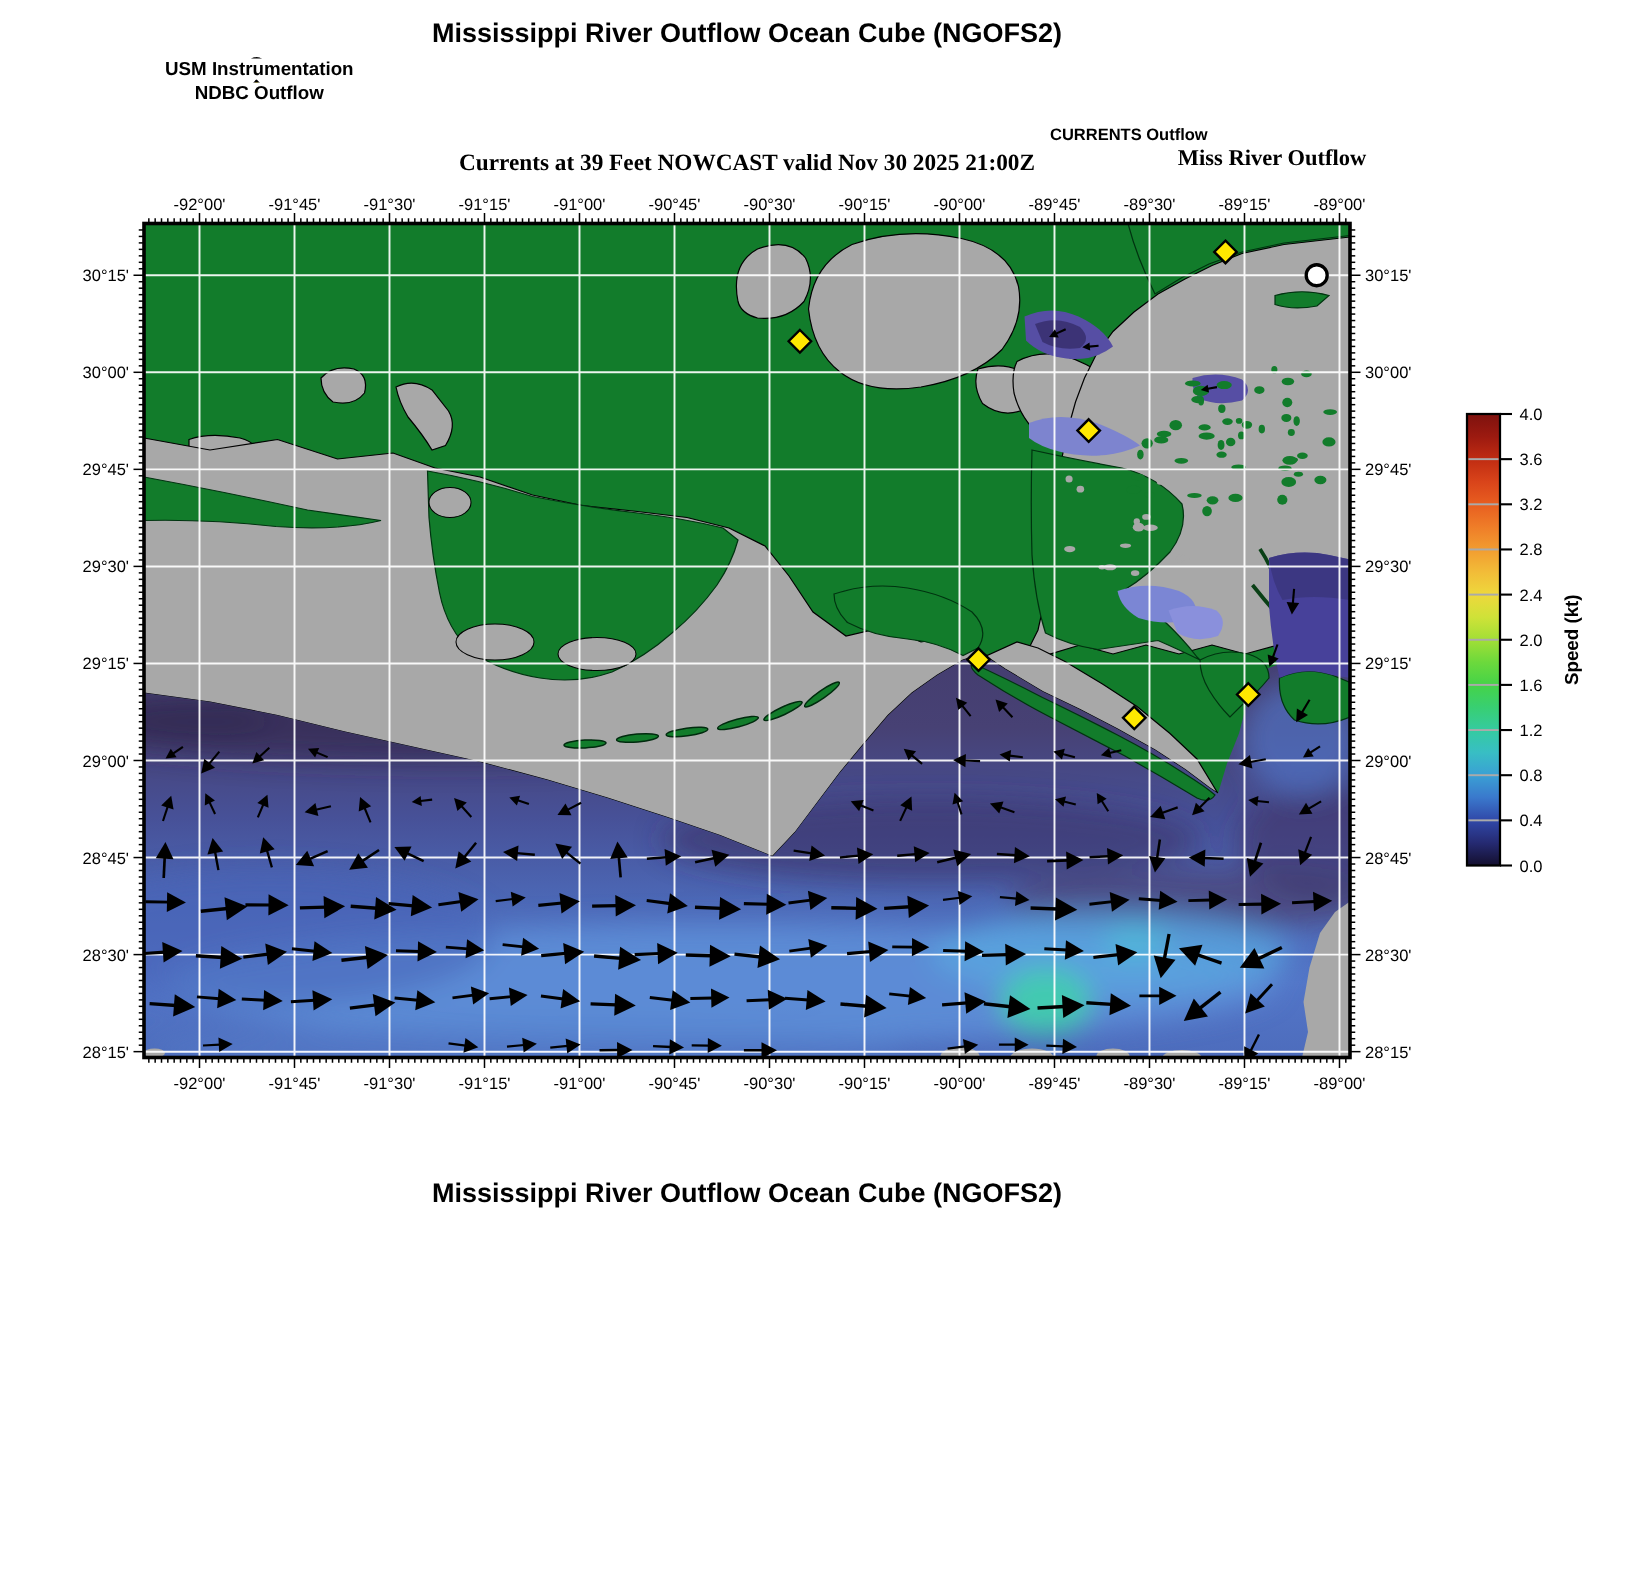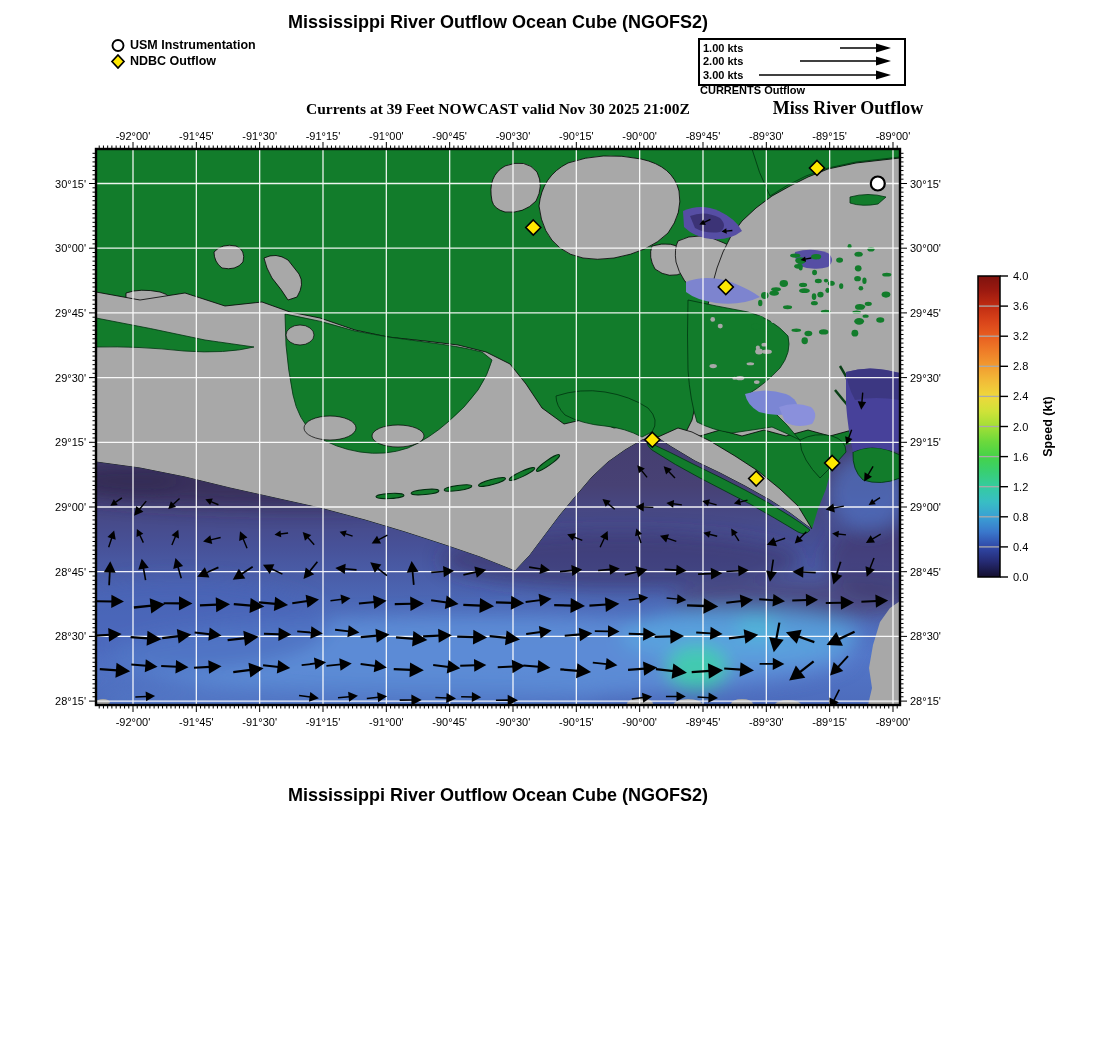--- a/index.html
+++ b/index.html
@@ -3,29 +3,29 @@
 <meta charset="utf-8">
 <style>
   html,body{margin:0;padding:0;background:#fff;}
   .page{position:relative;width:1100px;height:1050px;background:#fff;overflow:hidden;
         font-family:"Liberation Sans",sans-serif;color:#000;}
   .title{position:absolute;left:0;width:996px;text-align:center;font-weight:bold;
          font-size:18px;letter-spacing:0px;}
   .title.top{top:12px;}
   .title.bottom{top:785px;}
   .legend{position:absolute;left:110px;top:37px;}
-  .lrow{display:flex;align-items:center;height:16px;font-size:12.5px;font-weight:bold;}
+  .lrow{display:flex;align-items:center;height:16px;font-size:12.5px;font-weight:bold;flex-direction:column;}
   .lrow svg{margin-right:3px;}
   .vbox{position:absolute;left:698px;top:38px;width:198px;height:42px;border:2.5px solid #000;
         padding:1px 3px;box-sizing:content-box;background:#fff;}
   .vrow{display:flex;align-items:center;height:13.5px;font-size:11px;font-weight:bold;}
   .vrow .vlab{width:54px;white-space:nowrap;}
   .vcap{position:absolute;left:700px;top:84px;font-size:11px;font-weight:bold;}
   .mrlabel{position:absolute;left:768px;top:98px;width:160px;text-align:center;
-           font-family:"Liberation Serif",serif;font-weight:bold;font-size:18px;}
+           font-family:"Liberation Serif",serif;font-weight:bold;font-size:15px;}
   .subtitle{position:absolute;left:98px;top:100px;width:800px;text-align:center;
             font-family:"Liberation Serif",serif;font-weight:bold;font-size:15.5px;}
   #plot{position:absolute;left:0;top:0;}
 </style>
 </head>
 <body>
 
 <div class="page">
 
   <div class="title top">Mississippi River Outflow Ocean Cube (NGOFS2)</div>
@@ -38,43 +38,20 @@
       <span>USM Instrumentation</span>
     </div>
     <div class="lrow">
       <svg width="17" height="15">
         <polygon points="8,1 14,7.5 8,14 2,7.5" fill="#ffe800" stroke="#000" stroke-width="1.7"></polygon>
       </svg>
       <span>NDBC Outflow</span>
     </div>
   </div>
 
-  <div class="vbox">
-    <div class="vrow">
-      <span class="vlab">1.00 kts</span>
-      <svg width="136" height="12">
-        <line y1="6" y2="6" x2="122" stroke="#000" stroke-width="1.3" x1="83"></line>
-        <polygon points="119,1.5 134,6 119,10.5" fill="#000"></polygon>
-      </svg>
-    </div>
-    <div class="vrow">
-      <span class="vlab">2.00 kts</span>
-      <svg width="136" height="12">
-        <line y1="6" y2="6" x2="122" stroke="#000" stroke-width="1.3" x1="43"></line>
-        <polygon points="119,1.5 134,6 119,10.5" fill="#000"></polygon>
-      </svg>
-    </div>
-    <div class="vrow">
-      <span class="vlab">3.00 kts</span>
-      <svg width="136" height="12">
-        <line y1="6" y2="6" x2="122" stroke="#000" stroke-width="1.3" x1="2"></line>
-        <polygon points="119,1.5 134,6 119,10.5" fill="#000"></polygon>
-      </svg>
-    </div>
-  </div>
 
   <div class="vcap">CURRENTS Outflow</div>
   <div class="mrlabel">Miss River Outflow</div>
   <div class="subtitle">Currents at 39 Feet NOWCAST valid Nov 30 2025 21:00Z</div>
 
   <svg id="plot" width="1100" height="1050">
       <defs>
         <clipPath id="mapclip">
           <rect x="96" y="149" width="804" height="556"></rect>
         </clipPath>

